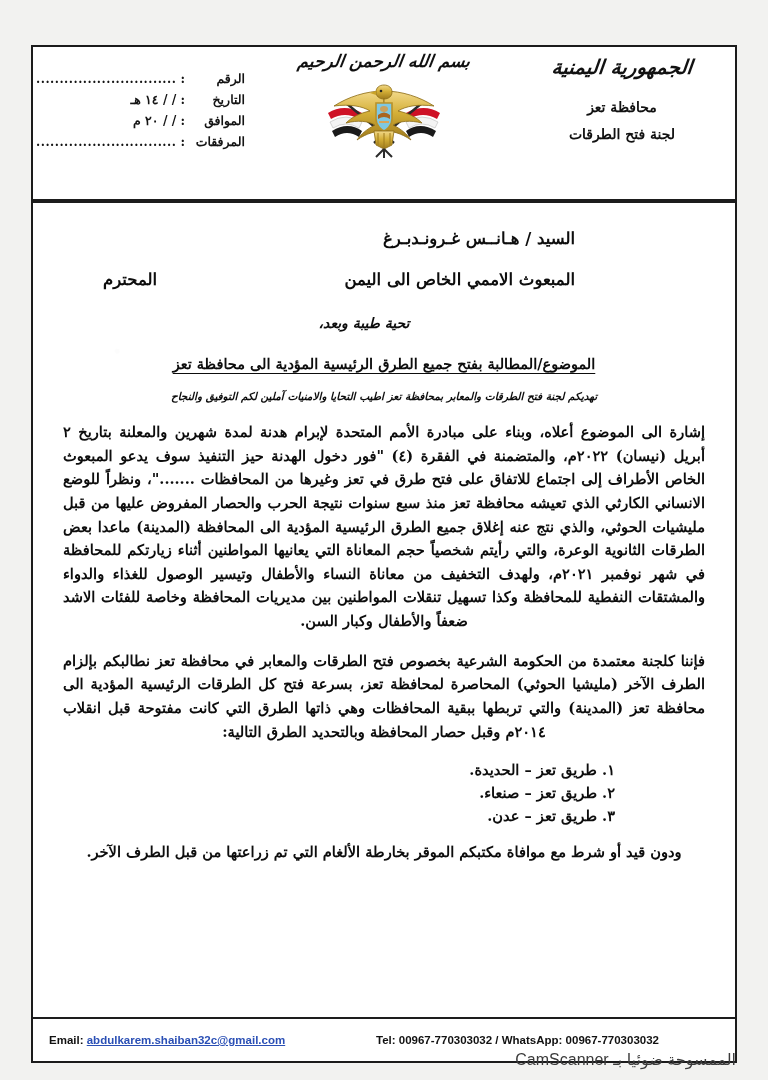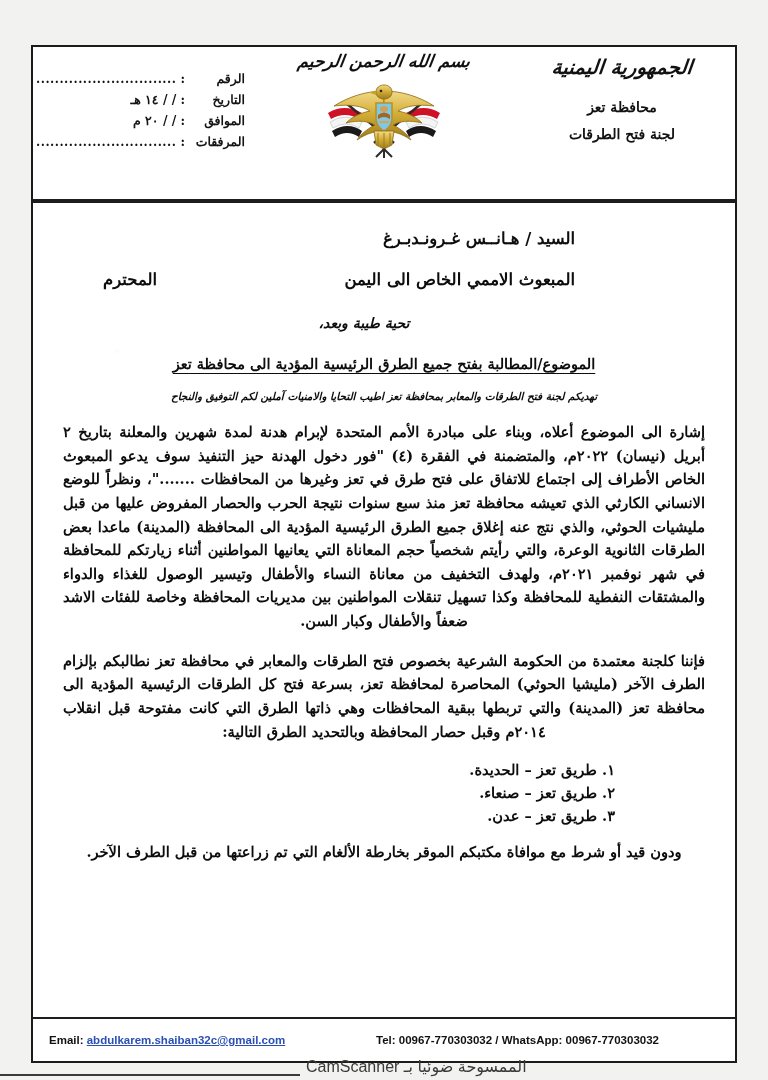--- a/index.html
+++ b/index.html
@@ -197,25 +197,26 @@
     margin-right:60px;
     white-space:nowrap;
   }
   
   #watermark{
     position:absolute;
     left:0;right:0;
     bottom:4px;
     height:26px;
     display:flex;
-    align-items:flex-end;
+    align-items:flex-start;
     justify-content:flex-end;
-    padding-right:40px;
+    padding-right:32px;
     direction:rtl;
     pointer-events:none;
+    flex-direction:column;
   }
   #watermark .wm-text{
     font-size:16px;
     color:#3a3a3a;
     font-family:"Liberation Sans","DejaVu Sans",sans-serif;
     white-space:nowrap;
   }
   #watermark .wm-rule{
     flex:1;
     height:2px;

